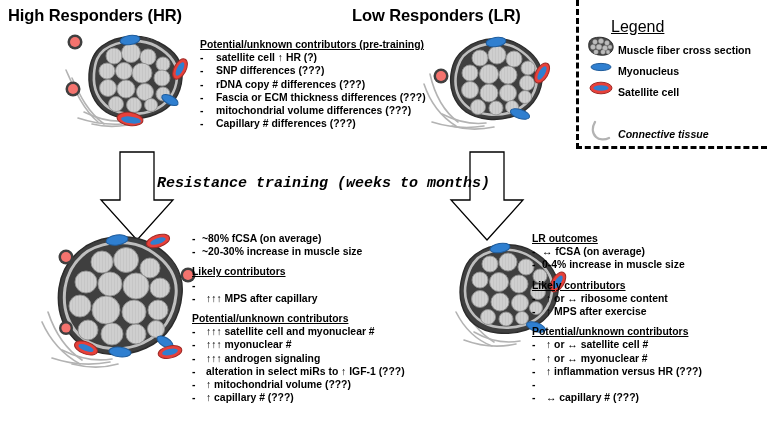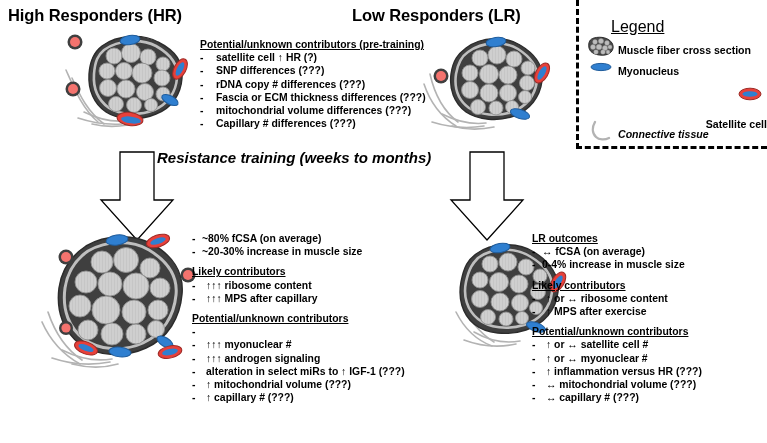--- a/index.html
+++ b/index.html
@@ -64,25 +64,26 @@
 
   #hr-outcomes-block { left: 192px; top: 232px; }
   #hr-outcomes-block .lead li .dash { width: 10px; flex: 0 0 10px; }
 
   #lr-outcomes-block { left: 532px; top: 232px; }
   #lr-outcomes-block .lead li .dash { width: 10px; flex: 0 0 10px; }
 
   
   #resistance-label {
     left: 157px;
-    top: 149px;
+    top: 175px;
     font-size: 15px;
     font-style: italic;
     font-weight: bold;
     white-space: nowrap;
+    font-family: Liberation Mono, monospace;
   }
 
   
   #legend-box {
     left: 576px;
     top: 0px;
     width: 191px;
     height: 149px;
   }
   #legend-title {
@@ -299,21 +300,21 @@
 
     <div class="legend-row" style="top:57px;">
       <span class="legend-ico">
         <svg width="34" height="20" viewBox="0 0 34 20">
           <ellipse cx="17" cy="10" rx="10" ry="3.6" fill="#2f7fd0" stroke="#1f5c9c" stroke-width="1"></ellipse>
         </svg>
       </span>
       <span class="legend-label">Myonucleus</span>
     </div>
 
-    <div class="legend-row" style="top:84px;flex-direction:column;">
+    <div class="legend-row" style="top:78px;">
       <span class="legend-ico">
         <svg width="34" height="20" viewBox="0 0 34 20">
           <ellipse cx="17" cy="10" rx="11" ry="5.8" fill="#e8403a" stroke="#9e2b26" stroke-width="1"></ellipse>
           <ellipse cx="17" cy="10" rx="7.6" ry="2.8" fill="#2f7fd0"></ellipse>
         </svg>
       </span>
       <span class="legend-label">Satellite cell</span>
     </div>
 
 
@@ -403,32 +404,32 @@
       <li>
           <span class="dash">-</span>
           <span class="txt">~20-30% increase in muscle size</span>
         </li>
     </ul>
     <div class="gap"></div>
     <span class="hdr">Likely contributors</span>
     <ul>
       <li>
           <span class="dash">-</span>
-          <span class="txt">↑↑↑ ribosome content</span>
         </li>
       <li>
           <span class="dash">-</span>
           <span class="txt">↑↑↑ MPS after capillary</span>
         </li>
     </ul>
     <div class="gap"></div>
     <span class="hdr">Potential/unknown contributors</span>
     <ul>
       <li>
           <span class="dash">-</span>
+          <span class="txt">↑↑↑ satellite cell and myonuclear #</span>
         </li>
       <li>
           <span class="dash">-</span>
           <span class="txt">↑↑↑ myonuclear #</span>
         </li>
       <li>
           <span class="dash">-</span>
           <span class="txt">↑↑↑ androgen signaling</span>
         </li>
       <li>
@@ -518,21 +519,20 @@
       <li>
           <span class="dash">-</span>
           <span class="txt">↑ or ↔ myonuclear #</span>
         </li>
       <li>
           <span class="dash">-</span>
           <span class="txt">↑ inflammation versus HR (???)</span>
         </li>
       <li>
           <span class="dash">-</span>
-          <span class="txt">↔ mitochondrial volume (???)</span>
         </li>
       <li>
           <span class="dash">-</span>
           <span class="txt">↔ capillary # (???)</span>
         </li>
     </ul>
   </div>
 
 </div>
 

